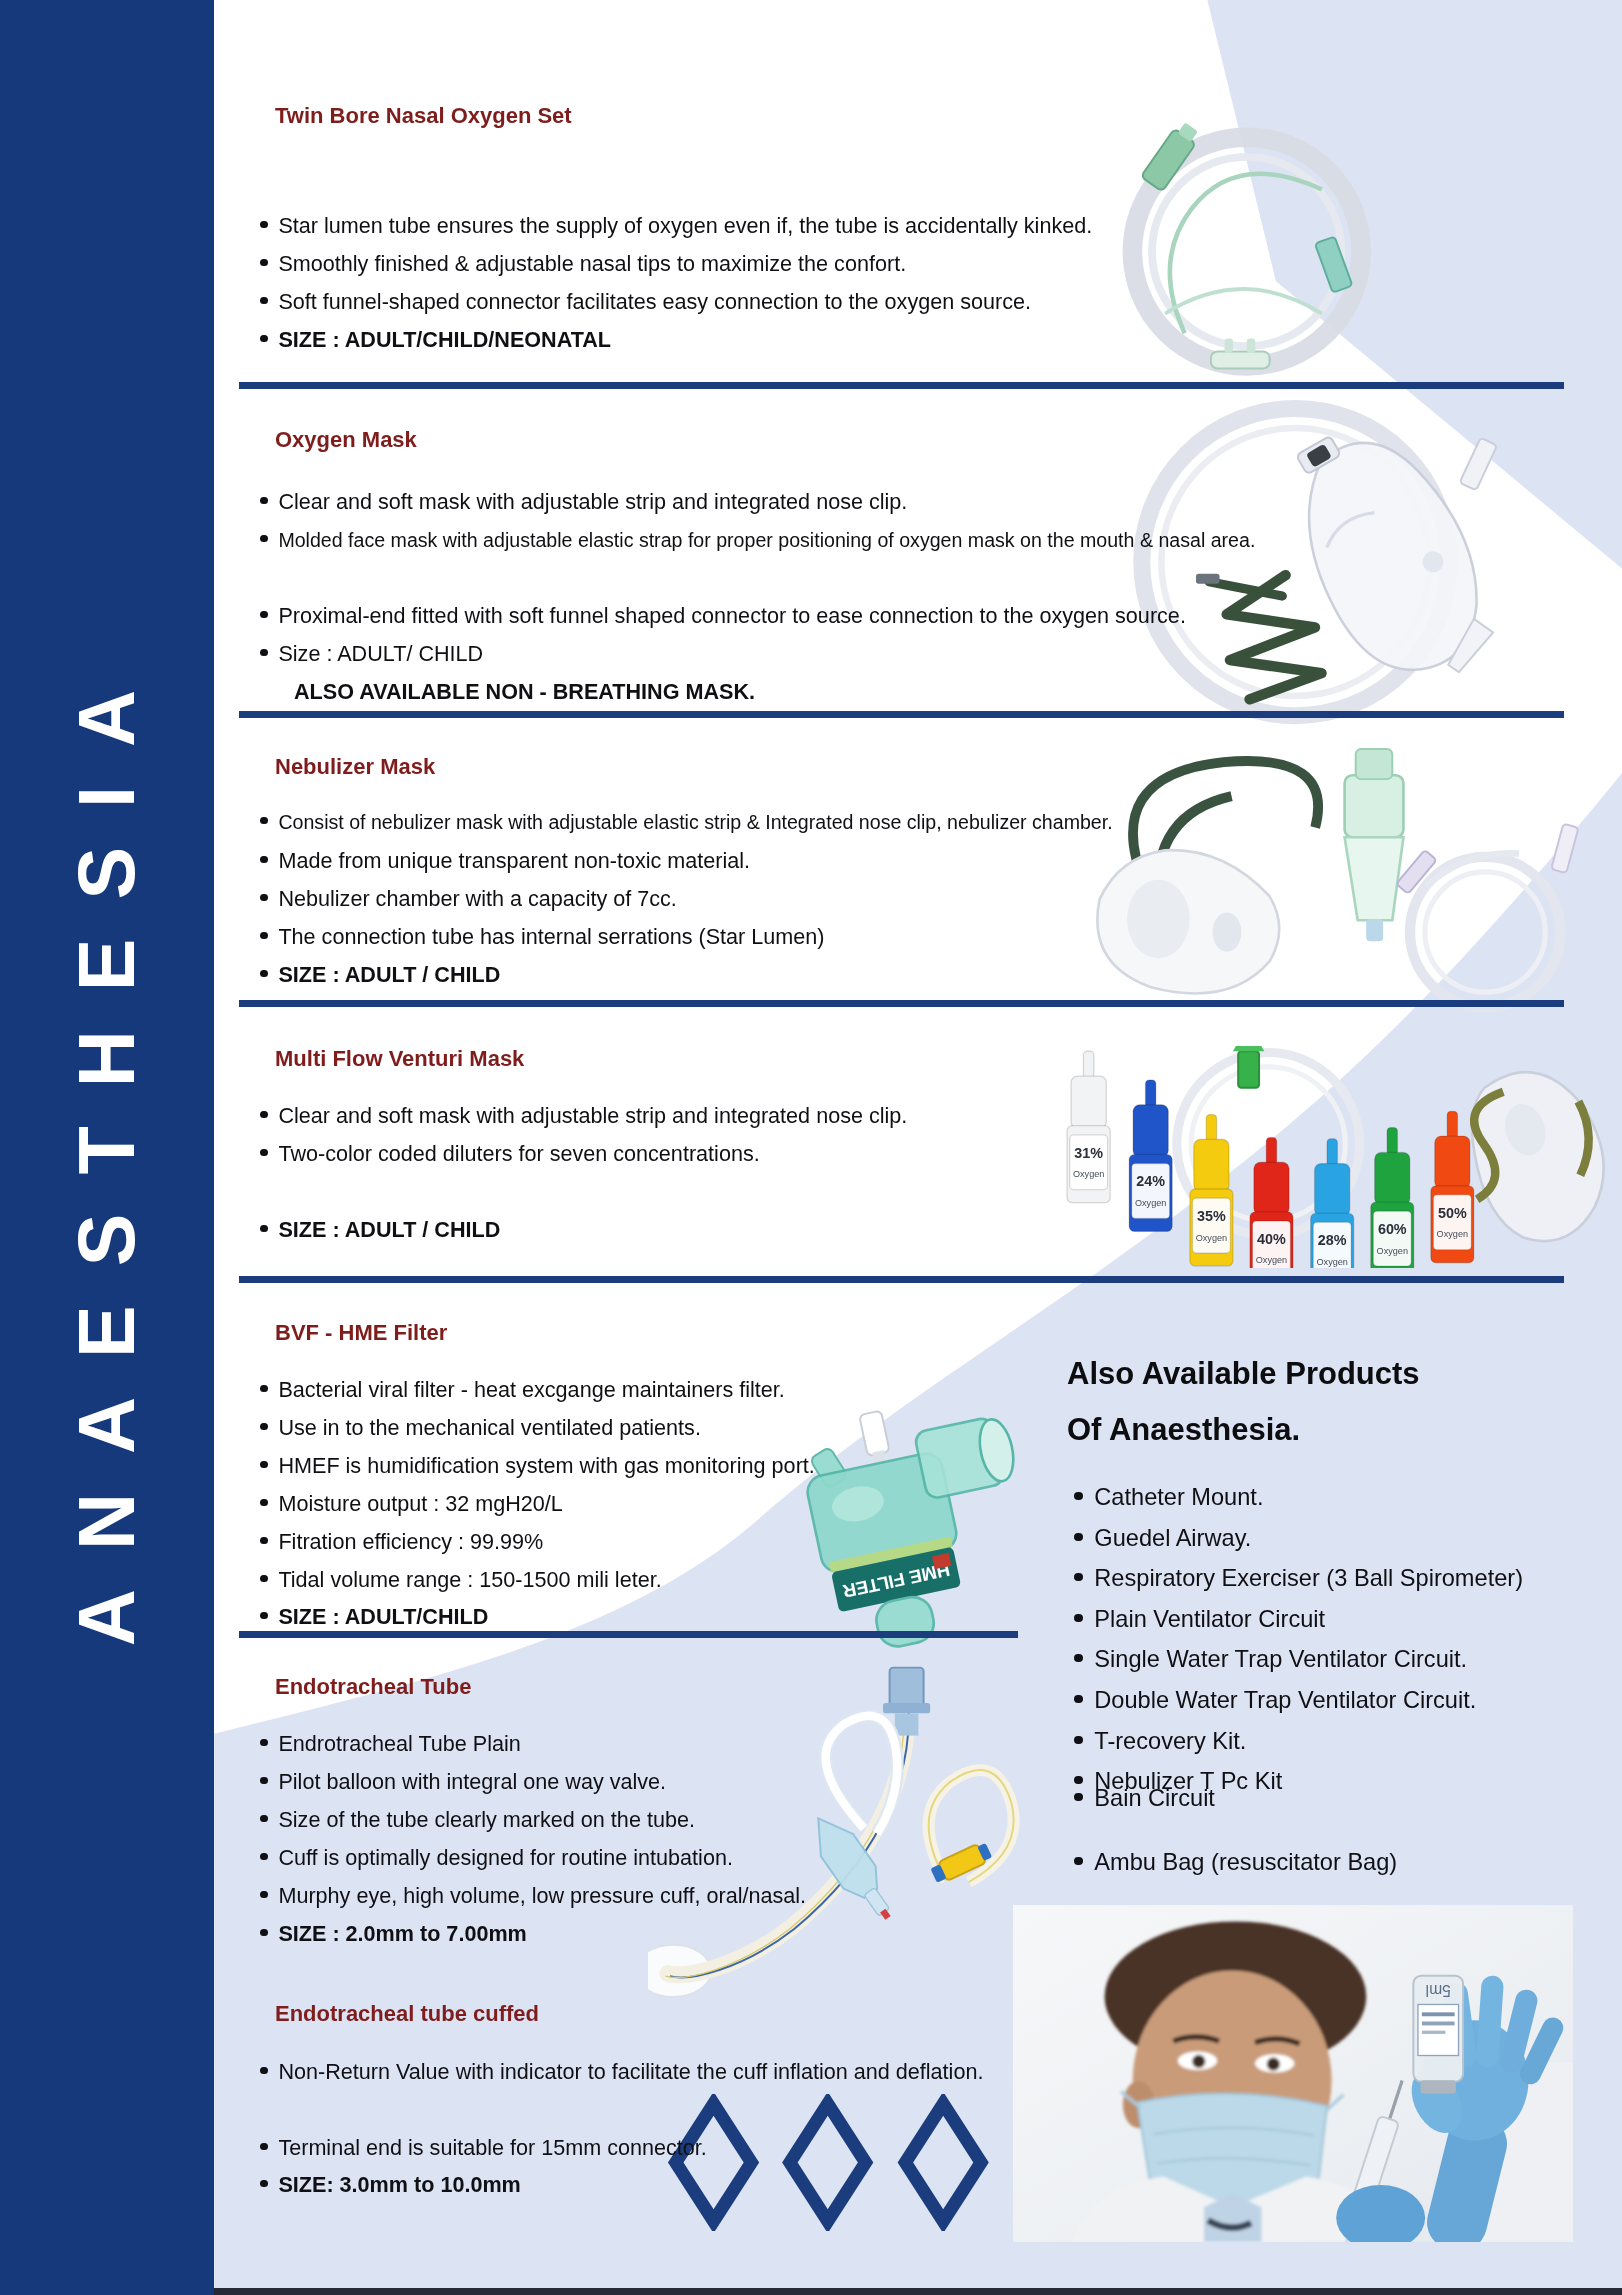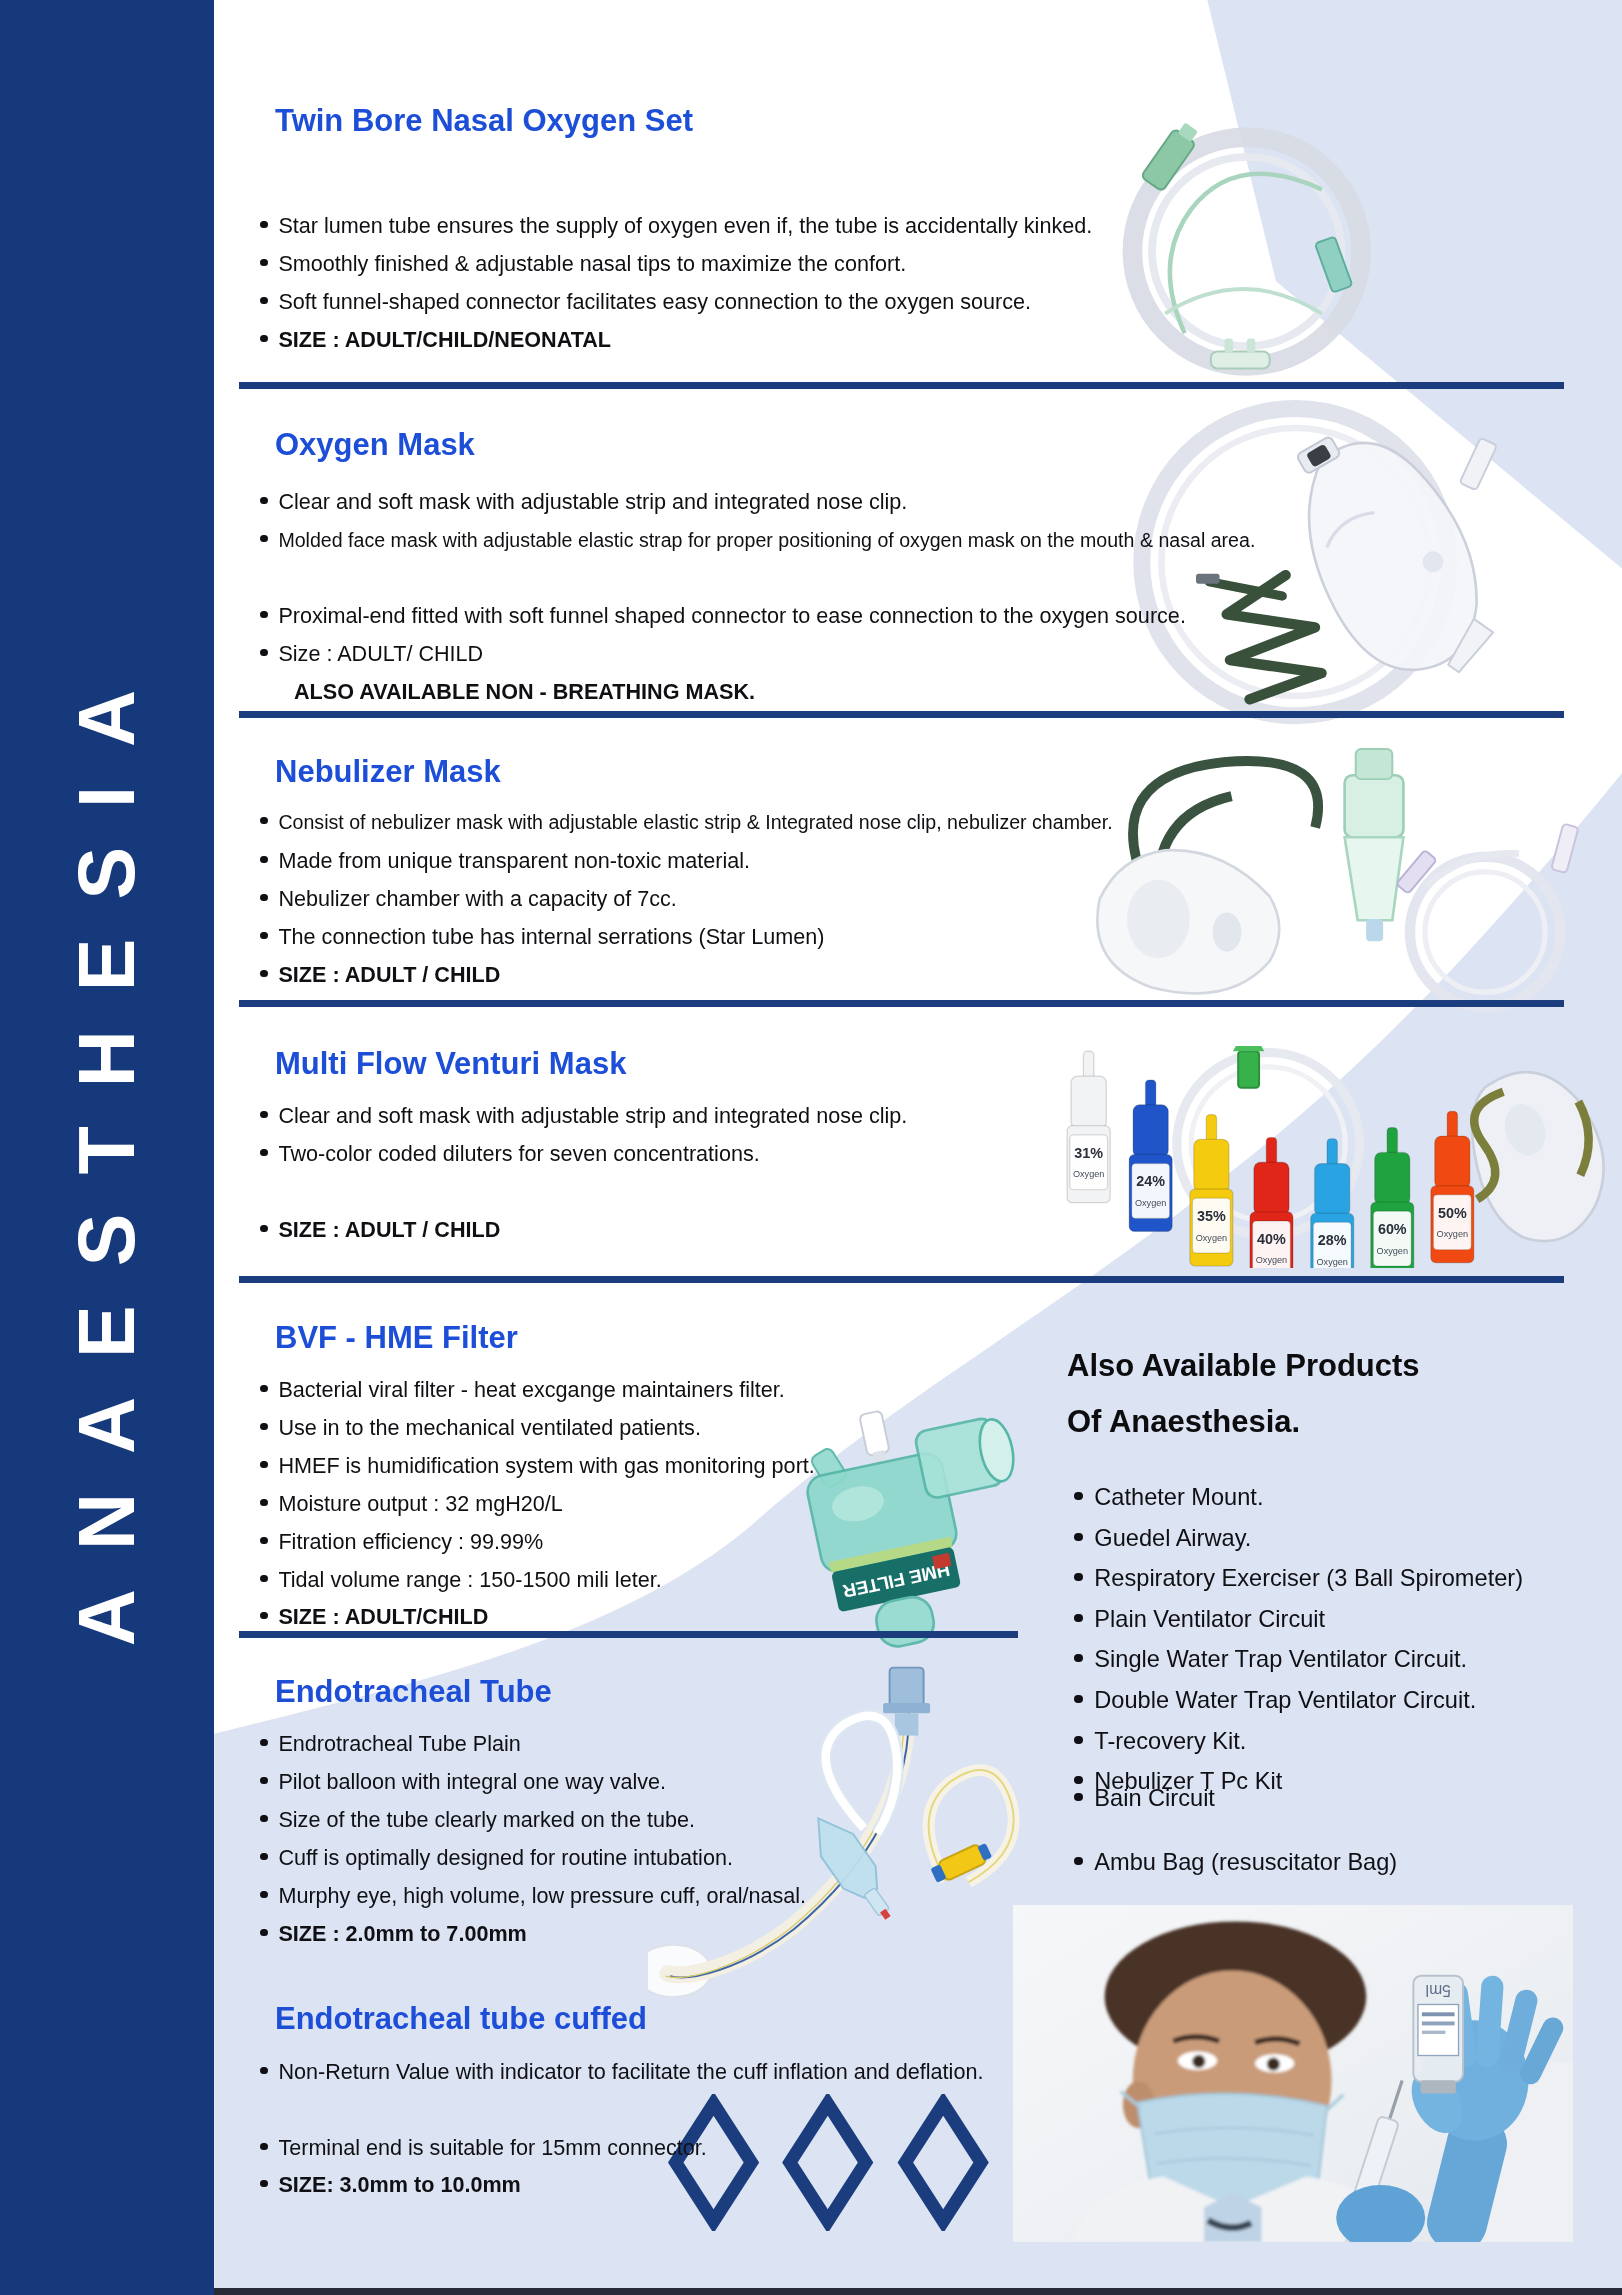--- a/index.html
+++ b/index.html
@@ -13,28 +13,28 @@
   #bg{position:absolute;left:0;top:0;z-index:1;}
   .lb{fill:var(--light_blue);}
   
   .sidebar{position:absolute;left:0;top:0;width:214px;height:2295px;background:var(--navy);z-index:6;}
   .sidebar-text{position:absolute;left:-417px;top:1083px;width:1047px;height:131px;line-height:131px;
       text-align:center;transform:rotate(-90deg);color:#fff;font-weight:bold;font-size:79px;
       letter-spacing:39px;z-index:7;white-space:nowrap;}
   
   .sep{position:absolute;left:239px;width:1325px;height:6.5px;background:var(--separator);z-index:5;}
   
-  .title{position:absolute;left:275px;font-size:31px;font-weight:bold;color:#1d4ed8;z-index:5;white-space:nowrap;}
+  .title{position:absolute;left:275px;font-size:22px;font-weight:bold;color:#7f1d1d;z-index:5;white-space:nowrap;}
   .bullet{position:absolute;left:260px;font-size:21.6px;color:#101014;z-index:5;white-space:nowrap;}
   .bullet .dot{display:inline-block;width:7.9px;height:7.9px;border-radius:50%;background:#101014;
       margin-right:10.5px;vertical-align:4.6px;}
   .b{font-weight:bold;}
   .small{font-size:19.6px;}
   .nobullet{left:294px;}
-  .rtitle{position:absolute;left:1067px;font-size:31px;font-weight:bold;color:#0D0D10;z-index:5;white-space:nowrap;}
+  .rtitle{position:absolute;left:1067px;font-size:31px;font-weight:bold;color:#0D0D10;z-index:5;white-space:nowrap;margin-top:8px;}
   .ritem{position:absolute;left:1074px;font-size:23.6px;color:#101014;z-index:5;white-space:nowrap;}
   .ritem .dot{display:inline-block;width:8.5px;height:8.5px;border-radius:50%;background:#101014;
       margin-right:11.8px;vertical-align:4.6px;}
   .illus{position:absolute;z-index:2;}
   .photo{position:absolute;z-index:3;}
   .footer{position:absolute;left:214px;top:2288px;width:1409px;height:7.9px;background:var(--footer);z-index:6;}
   svg text{font-family:"Liberation Sans",sans-serif;}
 </style>
 </head>
 <body>

